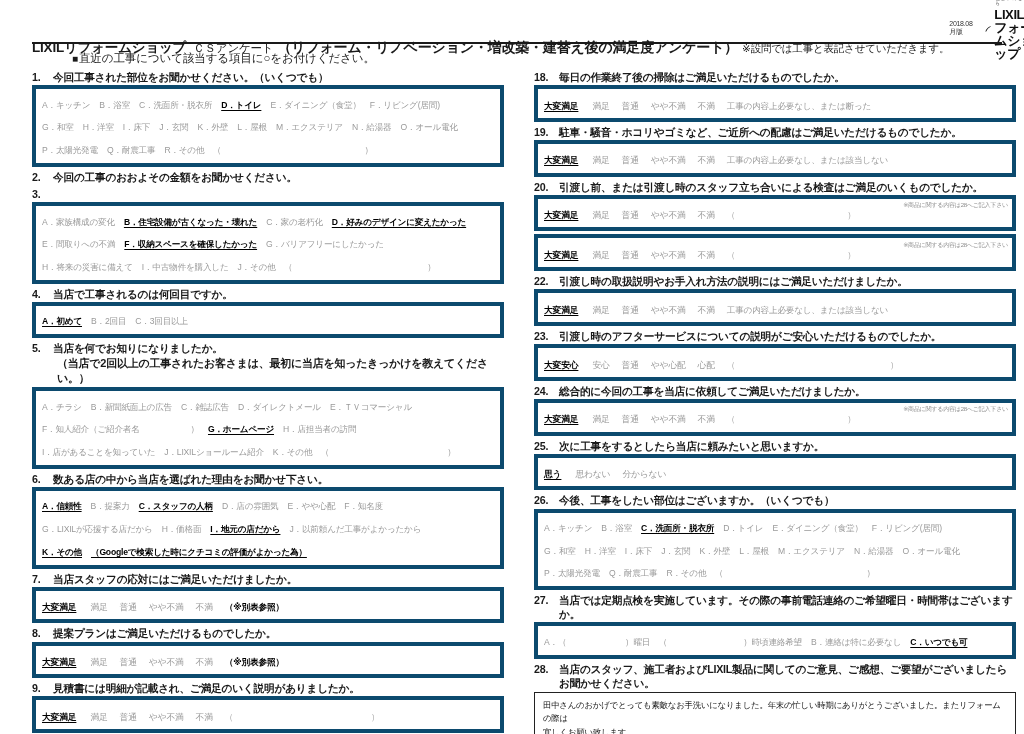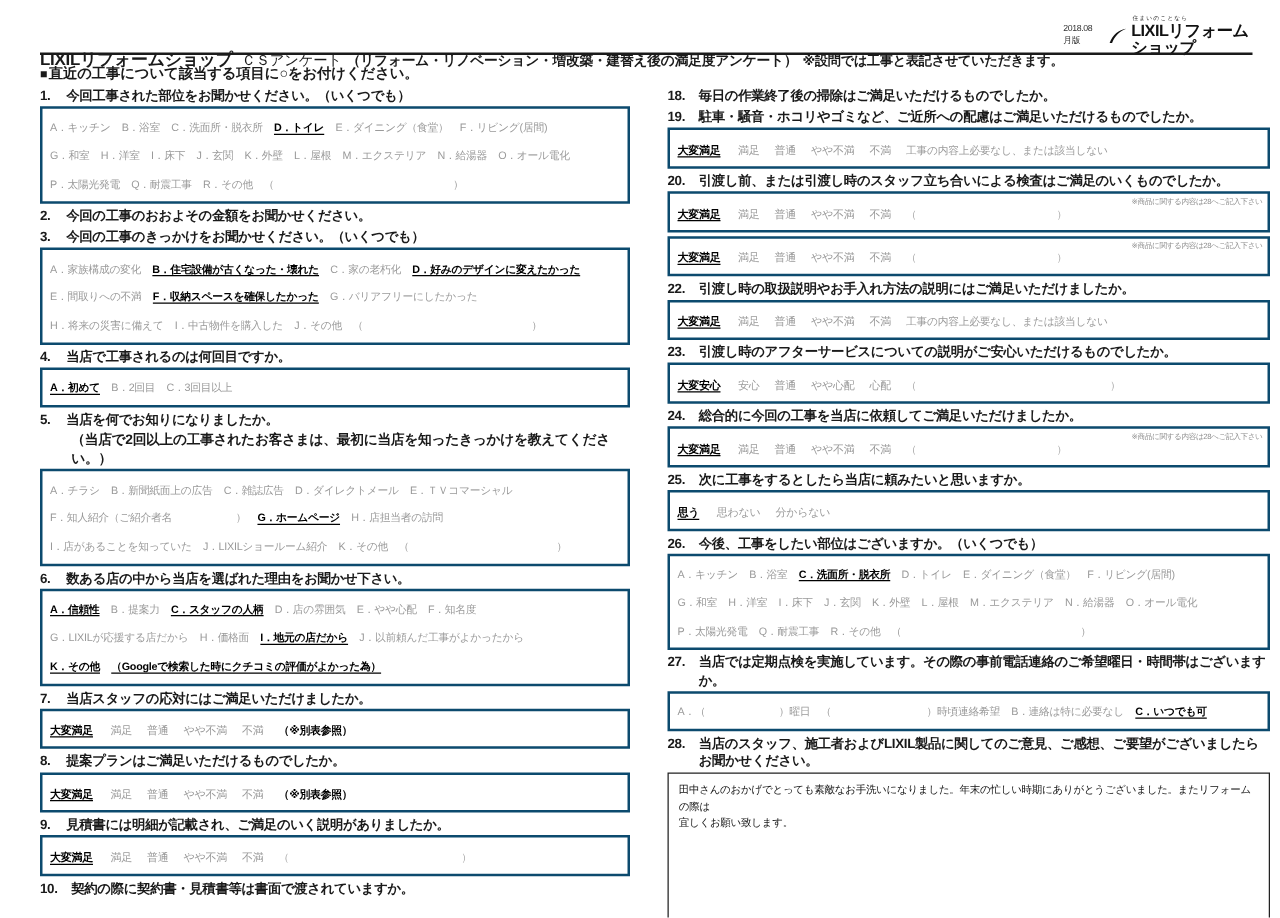--- a/index.html
+++ b/index.html
@@ -43,27 +43,27 @@
   .title-main {
     font-size: 13.5px;
     font-weight: bold;
   }
   .title-sub {
     font-size: 11.5px;
     font-weight: normal;
     margin-left: 7px;
   }
   .title-paren {
-    font-size: 11px;
+    font-size: 14px;
     font-weight: bold;
     margin-left: 4px;
   }
   .title-note {
     font-size: 10.5px;
-    font-weight: bold;
+    font-weight: normal;
     margin-left: 4px;
     margin-top: 28px;
   }
   .header-right {
     display: flex;
     align-items: center;
     gap: 12px;
     padding-bottom: 1px;
   }
   .version-stamp {
@@ -94,22 +94,23 @@
     font-size: 13px;
     font-weight: bold;
     letter-spacing: -0.4px;
     color: #111;
   }
 
   
   .instruction {
     padding: 5px 0 4px 32px;
     font-size: 11.5px;
-    font-weight: bold;
+    font-weight: normal;
     letter-spacing: -0.1px;
+    margin-left: 40px;
   }
   .instruction .sq { font-size: 10px; margin-right: 1px; }
 
   
   .columns {
     display: flex;
     padding: 0 18px 0 32px;
     gap: 30px;
     align-items: flex-start;
   }
@@ -135,21 +136,21 @@
   .q-text { flex: 1; }
   .q-sub {
     font-size: 11px;
     font-weight: bold;
     letter-spacing: -0.25px;
     padding: 0 0 1px 25px;
   }
 
   
   .abox {
-    border: 2px solid #0c4a6e;
+    border: 4px solid #0c4a6e;
     padding: 2.5px 4px 3px 6px;
     line-height: 1.45;
     margin-bottom: 3px;
     background: #fff;
   }
   .abox.tall { line-height: 1.42; }
 
   .arow { display: block; white-space: nowrap; }
 
   
@@ -255,21 +256,20 @@
       </div>
       <div class="q">
         <div class="q-head">
           <span class="q-num">2.</span>
           <span class="q-text">今回の工事のおおよその金額をお聞かせください。</span>
         </div>
       </div>
       <div class="q">
         <div class="q-head">
           <span class="q-num">3.</span>
-          <span class="q-text">今回の工事のきっかけをお聞かせください。（いくつでも）</span>
         </div>
         <div class="abox tall">
           <div class="arow"><span class="opt">A．家族構成の変化</span><span class="opt sel">B．住宅設備が古くなった・壊れた</span><span class="opt">C．家の老朽化</span><span class="opt sel">D．好みのデザインに変えたかった</span></div>
           <div class="arow"><span class="opt">E．間取りへの不満</span><span class="opt sel">F．収納スペースを確保したかった</span><span class="opt">G．バリアフリーにしたかった</span></div>
           <div class="arow"><span class="opt">H．将来の災害に備えて</span><span class="opt">I．中古物件を購入した</span><span class="opt">J．その他　（</span><span class="opt">　　　　　　　　　　　　　　　）</span></div>
         </div>
       </div>
       <div class="q">
         <div class="q-head">
           <span class="q-num">4.</span>
@@ -335,20 +335,23 @@
           <span class="q-text">契約の際に契約書・見積書等は書面で渡されていますか。</span>
         </div>
       </div>
     </div>
   <div class="col col-right" id="col-right">
       <div class="q">
         <div class="q-head">
           <span class="q-num wide">18.</span>
           <span class="q-text">毎日の作業終了後の掃除はご満足いただけるものでしたか。</span>
         </div>
+        <div class="abox">
+          <div class="arow"><span class="opt scale first sel">大変満足</span><span class="opt scale">満足</span><span class="opt scale">普通</span><span class="opt scale">やや不満</span><span class="opt scale">不満</span><span class="opt na">工事の内容上必要なし、または断った</span></div>
+        </div>
       </div>
       <div class="q">
         <div class="q-head">
           <span class="q-num wide">19.</span>
           <span class="q-text">駐車・騒音・ホコリやゴミなど、ご近所への配慮はご満足いただけるものでしたか。</span>
         </div>
         <div class="abox">
           <div class="arow"><span class="opt scale first sel">大変満足</span><span class="opt scale">満足</span><span class="opt scale">普通</span><span class="opt scale">やや不満</span><span class="opt scale">不満</span><span class="opt na">工事の内容上必要なし、または該当しない</span></div>
         </div>
       </div>

